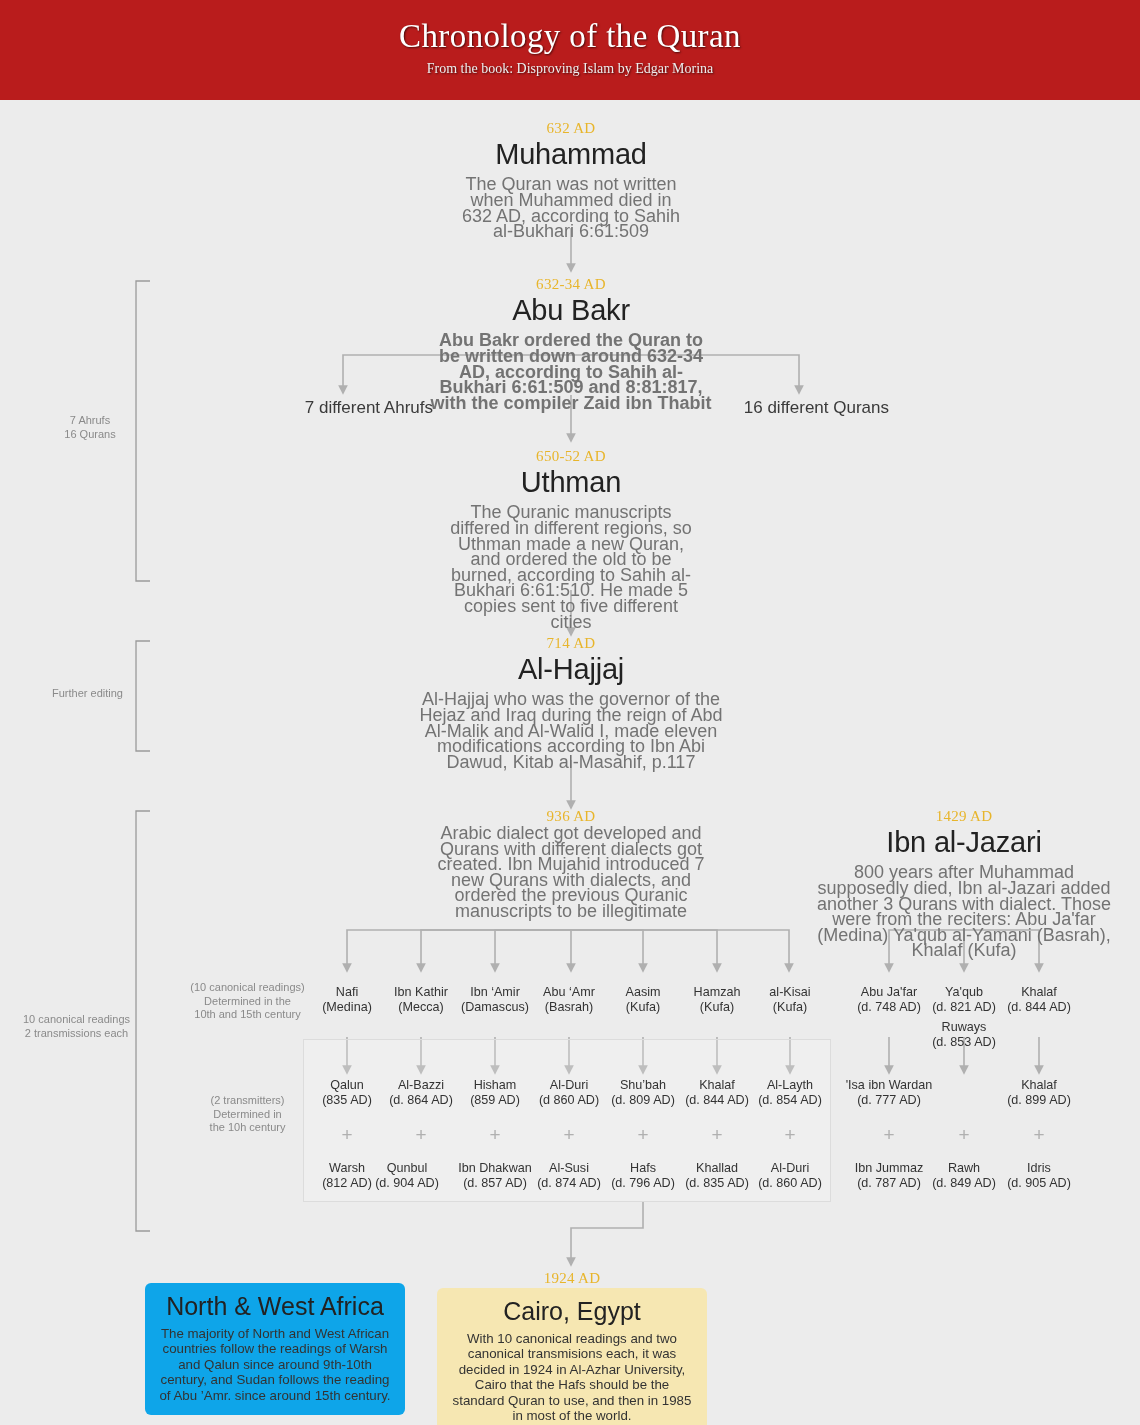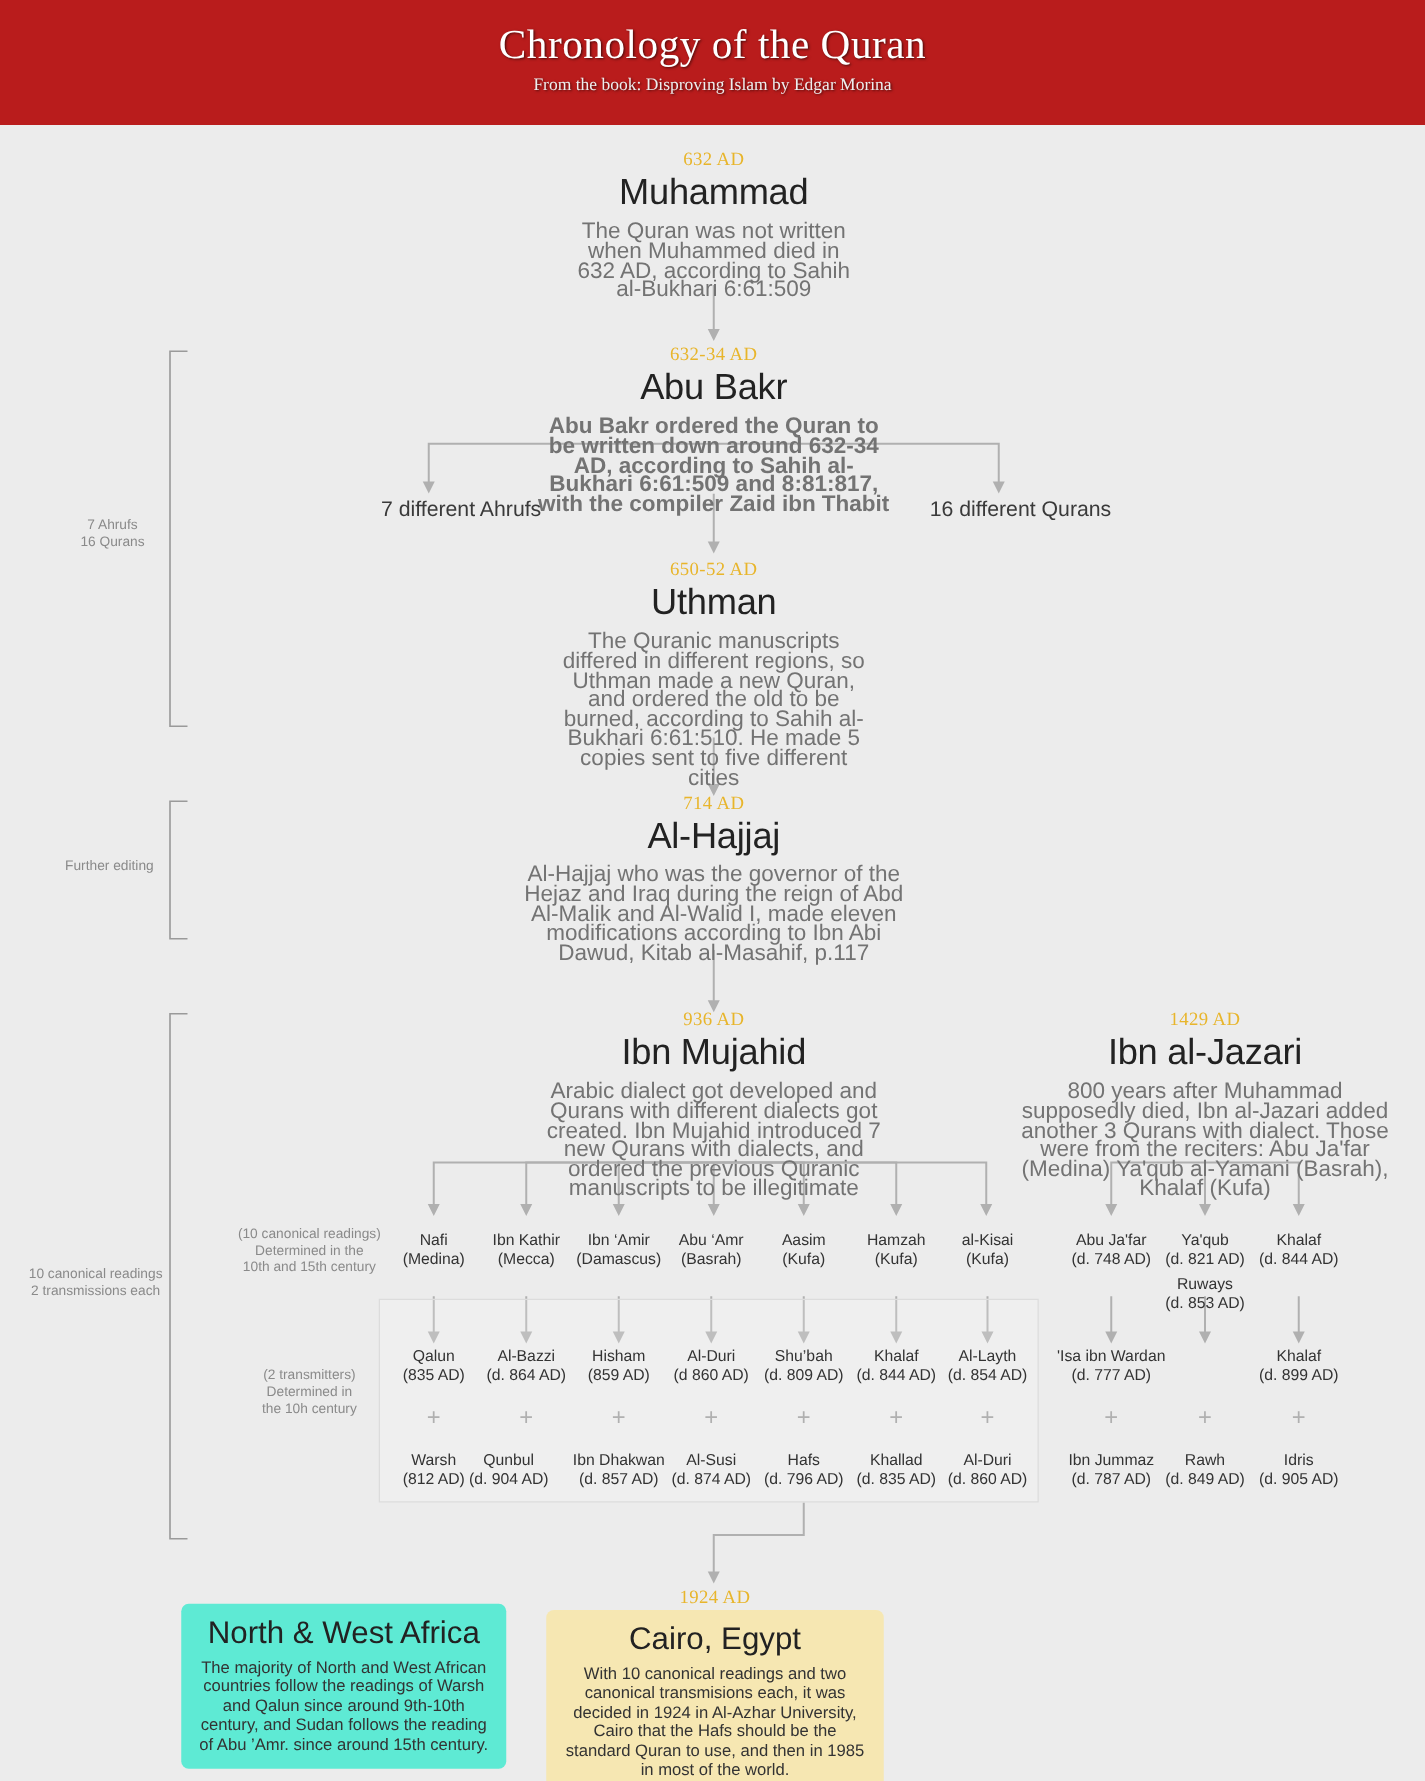--- a/index.html
+++ b/index.html
@@ -105,21 +105,21 @@
     border: 1px solid #dcdcdc;
     background: rgba(255,255,255,.18);
   }
 
   
   .bottombox { position: absolute; text-align: center; }
   .bottombox .bx {
     border-radius: 6px;
     padding: 10px 14px 12px;
   }
-  .bx-grey { background: #5eead4; }
+  .bx-grey { background: #0ea5e9; }
   .bx-gold { background: #f6e7b2; }
   .bottombox .bname {
     font-size: 25px;
     color: #222;
     line-height: 1.1;
     margin-bottom: 5px;
   }
   .bottombox .bdesc {
     font-size: 13.3px;
     line-height: 15.6px;
@@ -209,21 +209,20 @@
 </div>
 
 <div class="node" style="left:401px; top:635px; width:340px;">
   <div class="year">714 AD</div>
   <div class="nname">Al-Hajjaj</div>
   <div class="ndesc" style="width:310px;margin:0 auto;">Al-Hajjaj who was the governor of the Hejaz and Iraq during the reign of Abd Al-Malik and Al-Walid I, made eleven modifications according to Ibn Abi Dawud, Kitab al-Masahif, p.117</div>
 </div>
 
 <div class="node" style="left:411px; top:808px; width:320px;">
   <div class="year">936 AD</div>
-  <div class="nname">Ibn Mujahid</div>
   <div class="ndesc" style="width:305px;margin:0 auto;">Arabic dialect got developed and Qurans with different dialects got created. Ibn Mujahid introduced 7 new Qurans with dialects, and ordered the previous Quranic manuscripts to be illegitimate</div>
 </div>
 
 <div class="node" style="left:814px; top:808px; width:300px;">
   <div class="year">1429 AD</div>
   <div class="nname">Ibn al-Jazari</div>
   <div class="ndesc" style="width:300px;margin:0 auto;">800 years after Muhammad supposedly died, Ibn al-Jazari added another 3 Qurans with dialect. Those were from the reciters: Abu Ja'far (Medina) Ya'qub al-Yamani (Basrah), Khalaf (Kufa)</div>
 </div>
 
 <div class="annot" style="left:45px; top:414px; width:90px;">

